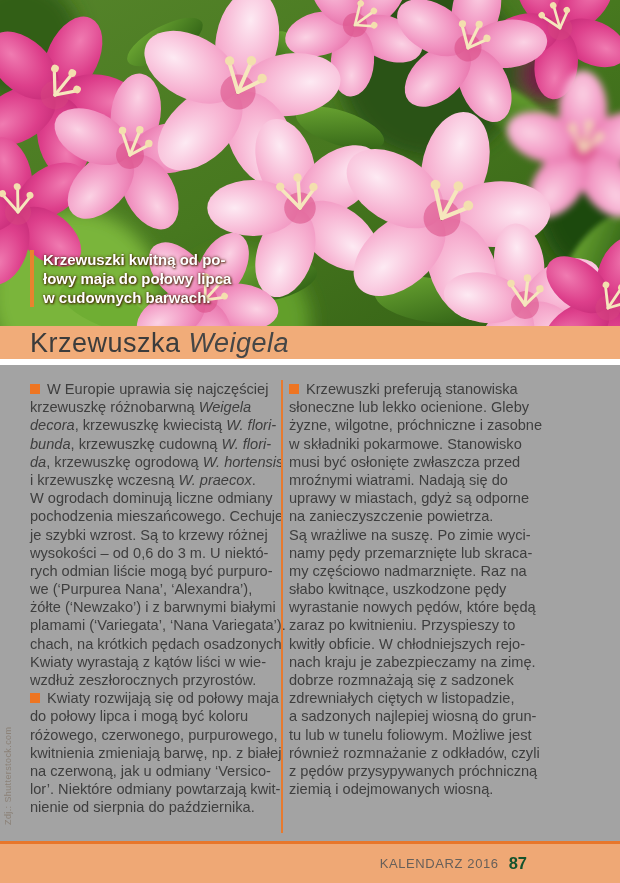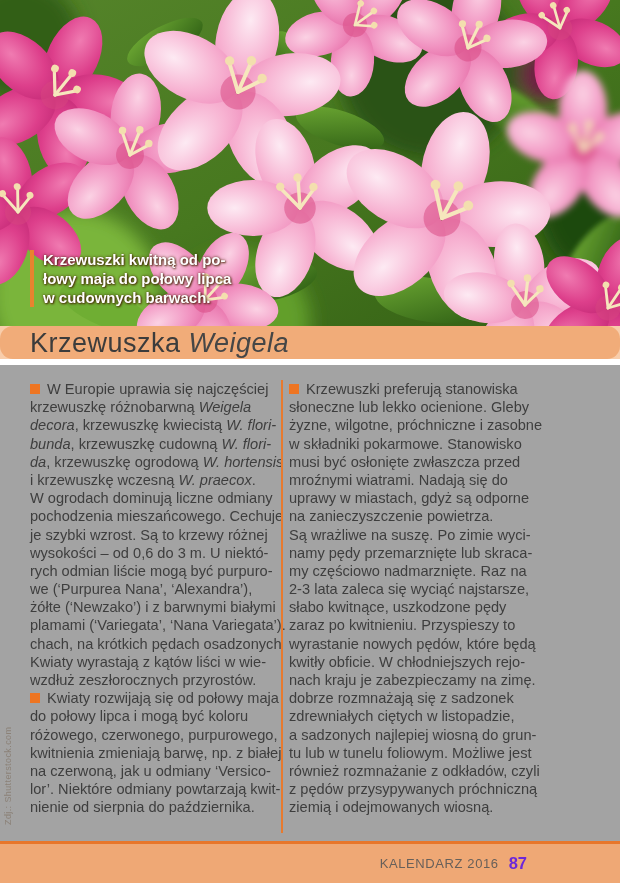--- a/index.html
+++ b/index.html
@@ -9,21 +9,21 @@
   
   .photo{position:absolute;left:0;top:0;width:620px;height:326px;overflow:hidden;background:#47781f;}
   .photo svg{display:block;}
   .photo-caption{position:absolute;left:30px;top:250px;display:flex;align-items:stretch;}
   .caption-bar{width:4px;background:#e8832f;margin-right:9px;}
   .caption-text{color:#ffffff;font-size:15px;line-height:19px;font-weight:bold;white-space:pre-line;
     text-shadow:0 0 3px rgba(70,35,5,.95),1px 1px 2px rgba(70,35,5,.85);}
 
   
   .title-bar{position:absolute;left:0;top:326px;width:620px;height:33px;background:#f1ac79;
-    display:flex;align-items:flex-end;border-radius:13px;}
+    display:flex;align-items:flex-end;}
   .title-bar h1{margin:0 0 2px 30px;font-size:27px;line-height:27px;font-weight:normal;color:#3c3c3c;
     letter-spacing:.5px;}
   .title-bar h1 .species{font-style:italic;margin-left:8px;color:#464646;}
   .gap-line{position:absolute;left:0;top:359px;width:620px;height:6px;background:#ffffff;}
 
   
   .article{position:absolute;left:0;top:365px;width:620px;height:476px;background:#a3a3a3;}
   .col{position:absolute;top:15px;width:252px;font-size:14.6px;color:#3e3e3e;}
   .col-left{left:30px;}
   .col-right{left:289px;}
@@ -33,21 +33,21 @@
   .divider{position:absolute;left:281px;top:15px;height:453px;width:2px;background:#e87a2e;}
 
   .credit{position:absolute;left:3px;top:690px;height:135px;color:#8b8177;font-size:9px;
     writing-mode:vertical-rl;transform:rotate(180deg);letter-spacing:.4px;}
 
   
   .rule{position:absolute;left:0;top:841px;width:620px;height:3px;background:#e8762a;}
   .footer{position:absolute;left:0;top:844px;width:620px;height:39px;background:#efa875;
     display:flex;align-items:center;justify-content:flex-end;padding-right:93px;box-sizing:border-box;}
   .footer-label{font-size:13px;color:#68605a;letter-spacing:.6px;}
-  .footer-page{font-size:16.5px;font-weight:bold;color:#6d28d9;margin-left:10px;}
+  .footer-page{font-size:16.5px;font-weight:bold;color:#14532d;margin-left:10px;}
 </style>
 </head>
 <body>
 
 <div class="page">
 
   <figure class="photo" style="margin:0">
     <svg width="620" height="326" viewBox="0 0 620 326" aria-hidden="true">
       <defs>
         <linearGradient id="bgG" x1="0" y1="0" x2="1" y2="1">
@@ -185,24 +185,23 @@
         <div class="line"><span>słoneczne lub lekko ocienione. Gleby</span></div>
         <div class="line"><span>żyzne, wilgotne, próchniczne i zasobne</span></div>
         <div class="line"><span>w składniki pokarmowe. Stanowisko</span></div>
         <div class="line"><span>musi być osłonięte zwłaszcza przed</span></div>
         <div class="line"><span>mroźnymi wiatrami. Nadają się do</span></div>
         <div class="line"><span>uprawy w miastach, gdyż są odporne</span></div>
         <div class="line"><span>na zanieczyszczenie powietrza.</span></div>
         <div class="line"><span>Są wrażliwe na suszę. Po zimie wyci-</span></div>
         <div class="line"><span>namy pędy przemarznięte lub skraca-</span></div>
         <div class="line"><span>my częściowo nadmarznięte. Raz na</span></div>
-        <div class="line"><span>2-3 lata zaleca się wyciąć najstarsze,</span></div>
         <div class="line"><span>słabo kwitnące, uszkodzone pędy</span></div>
+        <div class="line"><span>wyrastanie nowych pędów, które będą</span></div>
         <div class="line"><span>zaraz po kwitnieniu. Przyspieszy to</span></div>
-        <div class="line"><span>wyrastanie nowych pędów, które będą</span></div>
         <div class="line"><span>kwitły obficie. W chłodniejszych rejo-</span></div>
         <div class="line"><span>nach kraju je zabezpieczamy na zimę.</span></div>
         <div class="line"><span>dobrze rozmnażają się z sadzonek</span></div>
         <div class="line"><span>zdrewniałych ciętych w listopadzie,</span></div>
         <div class="line"><span>a sadzonych najlepiej wiosną do grun-</span></div>
         <div class="line"><span>tu lub w tunelu foliowym. Możliwe jest</span></div>
         <div class="line"><span>również rozmnażanie z odkładów, czyli</span></div>
         <div class="line"><span>z pędów przysypywanych próchniczną</span></div>
         <div class="line"><span>ziemią i odejmowanych wiosną.</span></div>
       </div>

